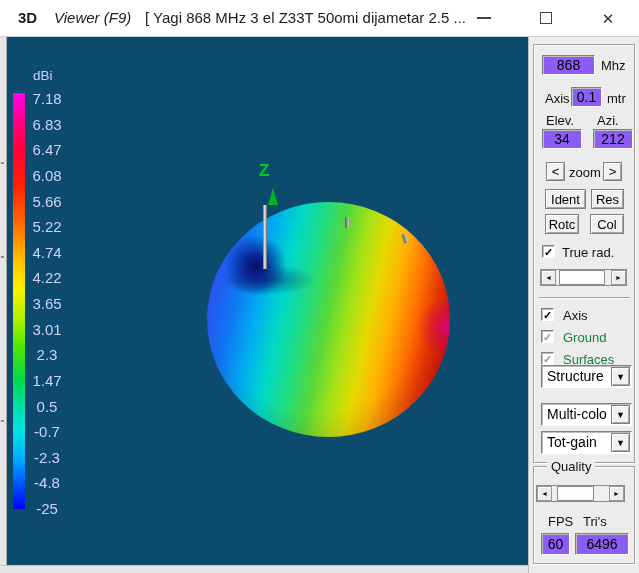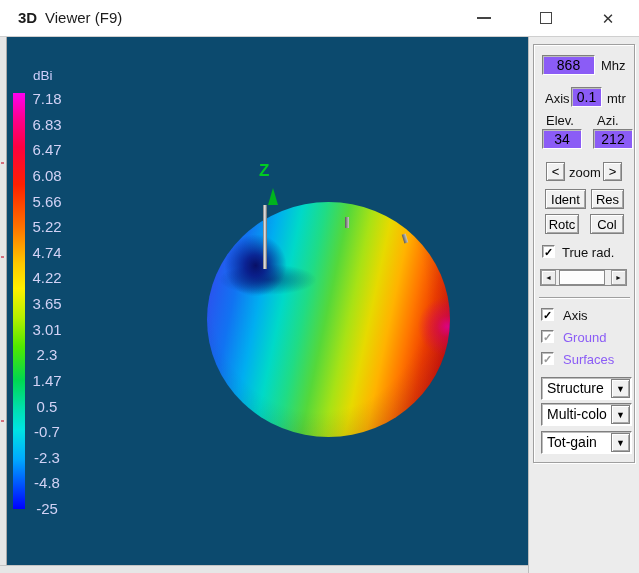--- a/index.html
+++ b/index.html
@@ -5,21 +5,21 @@
   * { margin:0; padding:0; box-sizing:border-box; }
   body { font-family:"Liberation Sans", sans-serif; background:#555; }
   #window{ position:relative; width:639px; height:573px; background:#ececec; overflow:hidden;
            box-shadow: inset 0 0 0 1px #b9b9b9; }
 
   
   #titlebar{ position:absolute; left:0; top:0; width:639px; height:37px; background:#ffffff;
              border-bottom:1px solid #cfcfcf; }
   .title-text{ position:absolute; top:9px; font-size:15px; color:#1c1c1c; white-space:nowrap; }
   #brand{ left:18px; font-weight:bold; }
-  #apptitle{ left:45px; }
+  #apptitle{ left:54px;font-style:italic; }
   #doctitle{ left:145px; }
   .winbtn{ position:absolute; top:0; width:32px; height:36px; display:flex; align-items:center; justify-content:center; }
   #btn-min{ left:468px; } #btn-max{ left:530px; } #btn-close{ left:592px; }
   #btn-min .bar{ width:14px; height:2px; background:#444; }
   #btn-max .box{ width:12px; height:12px; border:1.5px solid #444; }
   #btn-close .x{ font-size:15px; color:#333; line-height:15px; }
 
   
   #left-strip{ position:absolute; left:0; top:37px; width:7px; height:536px; background:#e6e6e6;
                border-right:1px solid #a9a9a9; }
@@ -65,21 +65,21 @@
              box-shadow:1px 1px 0 #ffffff, inset 1px 1px 0 #ffffff; }
   #main-box{ left:4px; top:7px; width:102px; height:419px; }
   #quality-box{ left:4px; top:429px; width:102px; height:98px; }
   #quality-title{ position:absolute; left:13px; top:-8px; background:#ececec; padding:0 4px; font-size:13px; }
 
   .sunken{ position:absolute; background:#8b5cf6; border:1px solid; border-color:#7f7f7f #ffffff #ffffff #7f7f7f;
            box-shadow: inset 1px 1px 0 #bdbdbd; }
   .fieldtext{ width:100%; height:100%; text-align:center; font-size:14px; color:#000;
               display:flex; align-items:center; justify-content:center; }
   .lbl{ position:absolute; font-size:13px; color:#111; white-space:nowrap;text-align:right; }
-  .lbl.gray{ color:#8b5cf6; }
+  .lbl.gray{ color:#15803d; }
 
   .btn{ position:absolute; background:#f1f1f1; border:1px solid #808080;
         box-shadow: inset 1px 1px 0 #ffffff, inset -1px -1px 0 #a8a8a8;
         display:flex; align-items:center; justify-content:center; font-size:13px; color:#000; }
 
   .checkbox{ position:absolute; width:13px; height:13px; background:#fff; border:1px solid;
              border-color:#7f7f7f #fff #fff #7f7f7f; box-shadow: inset 1px 1px 0 #bdbdbd;
              display:flex; align-items:center; justify-content:center; }
   .checkbox .chk{ font-size:11px; font-weight:bold; color:#000; line-height:10px; }
   .checkbox.disabled .chk{ color:#9a9a9a; }
@@ -103,20 +103,21 @@
               border-top:1px solid #9f9f9f; border-bottom:1px solid #fff; }
 </style>
 </head>
 <body>
 
 <div id="window">
 
   <div id="titlebar">
     <span id="brand" class="title-text">3D</span>
     <span id="apptitle" class="title-text">Viewer (F9)</span>
+    <span id="doctitle" class="title-text">[  Yagi 868 MHz 3 el Z33T 50omi dijametar 2.5 ...</span>
     <div id="btn-min" class="winbtn">
       <div class="bar"></div>
     </div>
     <div id="btn-max" class="winbtn">
       <div class="box"></div>
     </div>
     <div id="btn-close" class="winbtn">
       <span class="x">✕</span>
     </div>
   </div>
@@ -212,28 +213,44 @@
     <div class="checkbox disabled" style="left:12px; top:293px;">
       <span class="chk">✓</span>
     </div>
     <div class="lbl gray" style="left:34px; top:293px;">Ground</div>
 
     <div class="checkbox disabled" style="left:12px; top:315px;">
       <span class="chk">✓</span>
     </div>
     <div class="lbl gray" style="left:34px; top:315px;">Surfaces</div>
 
-    <div class="combo" style="left:12px; top:340px;padding-left:32px;">
+    <div class="combo" style="left:12px; top:328px;padding-left:32px;">
       <span class="val">Structure</span>
       <div class="drop">▼</div>
     </div>
     <div class="combo" style="left:12px; top:366px;">
       <span class="val">Multi-colo</span>
       <div class="drop">▼</div>
     </div>
     <div class="combo" style="left:12px; top:394px;">
       <span class="val">Tot-gain</span>
       <div class="drop">▼</div>
     </div>
 
+    <div id="quality-box" class="groupbox">
+      <div id="quality-title">Quality</div>
+      <div class="scrollbar" style="left:2px; top:18px; width:89px;">
+        <div class="sb-btn left">◄</div>
+        <div class="sb-thumb" style="left:20px; width:37px;"></div>
+        <div class="sb-btn right">►</div>
+      </div>
+      <div class="lbl" style="left:14px; top:47px;">FPS</div>
+      <div class="lbl" style="left:49px; top:47px;">Tri's</div>
+      <div class="sunken" style="left:7px; top:66px; width:29px; height:22px;">
+        <div class="fieldtext">60</div>
+      </div>
+      <div class="sunken" style="left:41px; top:66px; width:54px; height:22px;">
+        <div class="fieldtext">6496</div>
+      </div>
+    </div>
   </div>
 
 </div>
 
 </body></html>

